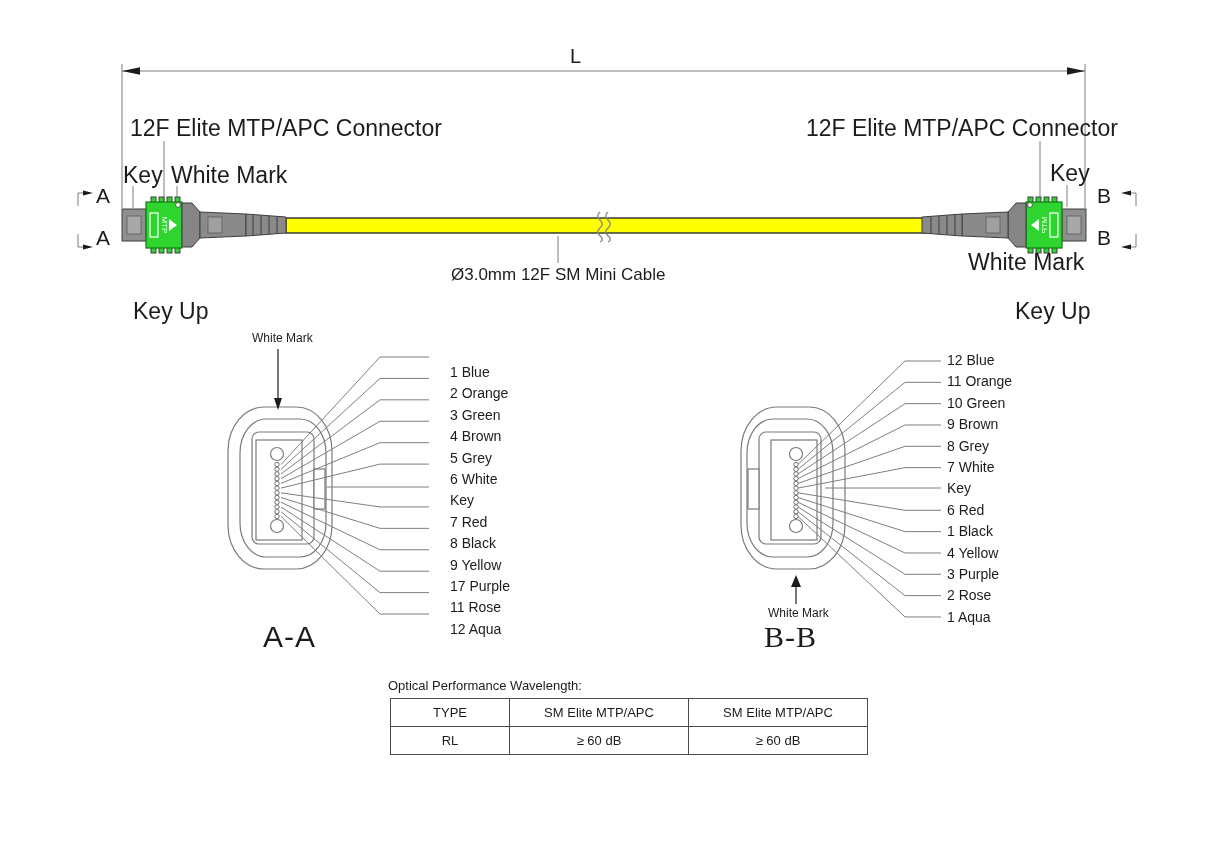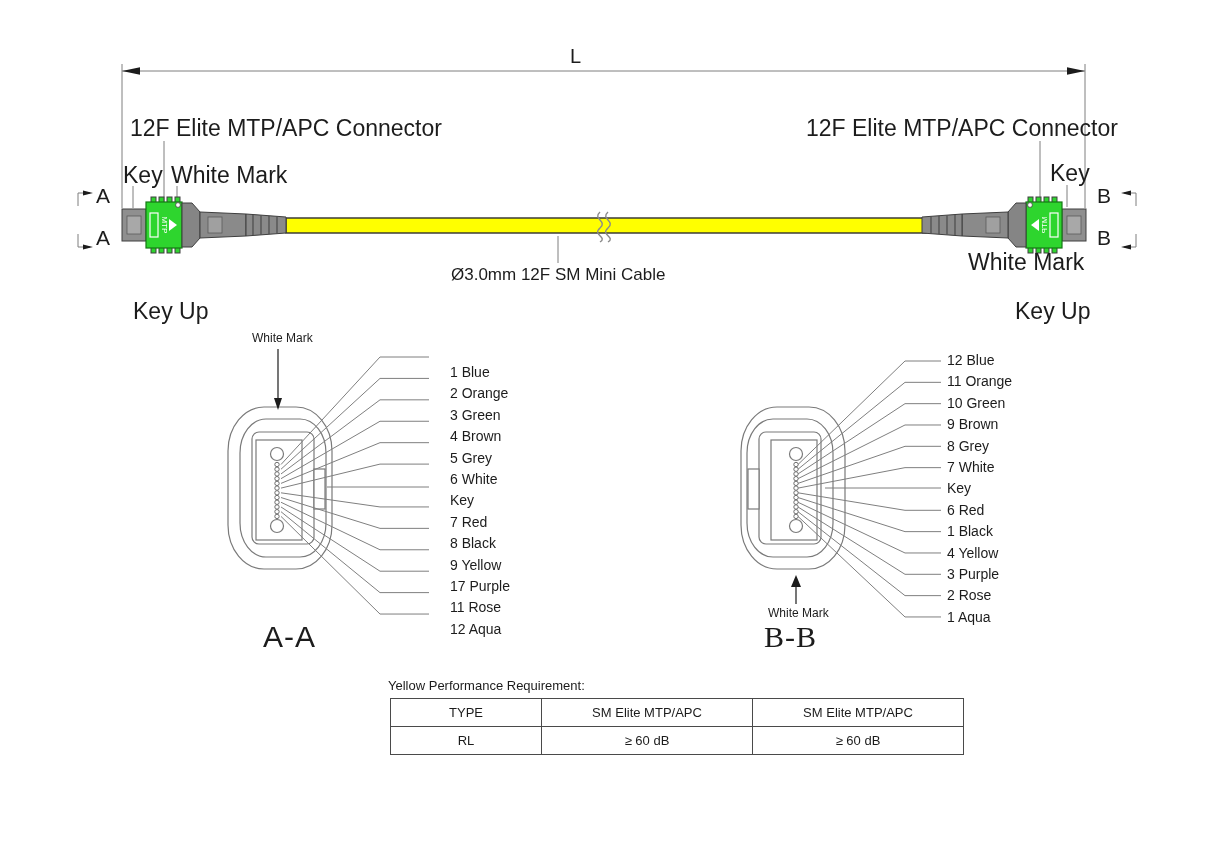--- a/index.html
+++ b/index.html
@@ -15,21 +15,21 @@
   .xtitle{font-size:30px;letter-spacing:1px;}
   .fiber-col{position:absolute;font-size:14px;}
   .fiber-row{height:21.4px;line-height:21.4px;}
   
   #fan-a polyline, #fan-b polyline{fill:none;stroke:#7f7f7f;stroke-width:1;}
   .thin{stroke:#7f7f7f;stroke-width:1;fill:none;}
   .outline{stroke:#3f3f3f;stroke-width:1;}
   
   .perf-title{position:absolute;left:388px;top:678px;font-size:13px;}
   table.perf{position:absolute;left:390px;top:698px;border-collapse:collapse;table-layout:fixed;}
-  table.perf td{border:1px solid #4a4a4a;height:27px;text-align:center;font-size:13px;padding:0 16px;}
+  table.perf td{border:1px solid #4a4a4a;height:27px;text-align:center;font-size:13px;padding:0 0;}
   table.perf td.c0{width:118px;}
   table.perf td.c1,{width:178px;}
   table.perf td.c1{width:178px;}
   table.perf td.c2{width:178px;}
 </style>
 </head>
 <body>
 
 <div id="stage">
 
@@ -264,21 +264,21 @@
       <div class="fiber-row">1 Black</div>
       <div class="fiber-row">4 Yellow</div>
       <div class="fiber-row">3 Purple</div>
       <div class="fiber-row">2 Rose</div>
       <div class="fiber-row">1 Aqua</div>
     </div>
 
   <div class="lbl xtitle" style="left:246px;top:620px;margin-left:17px;">A-A</div>
   <div class="lbl xtitle" style="left:764px;top:620px;font-family:Liberation Serif, serif;">B-B</div>
 
-  <div class="perf-title">Yellow Performance Requirement:</div>
+  <div class="perf-title">Optical Performance Wavelength:</div>
   <table class="perf">
     <tbody id="perf-body">
         <tr>
           <td class="c0">TYPE</td>
           <td class="c1">SM Elite MTP/APC</td>
           <td class="c2">SM Elite MTP/APC</td>
         </tr>
         <tr>
           <td class="c0">RL</td>
           <td class="c1">≥ 60 dB</td>

